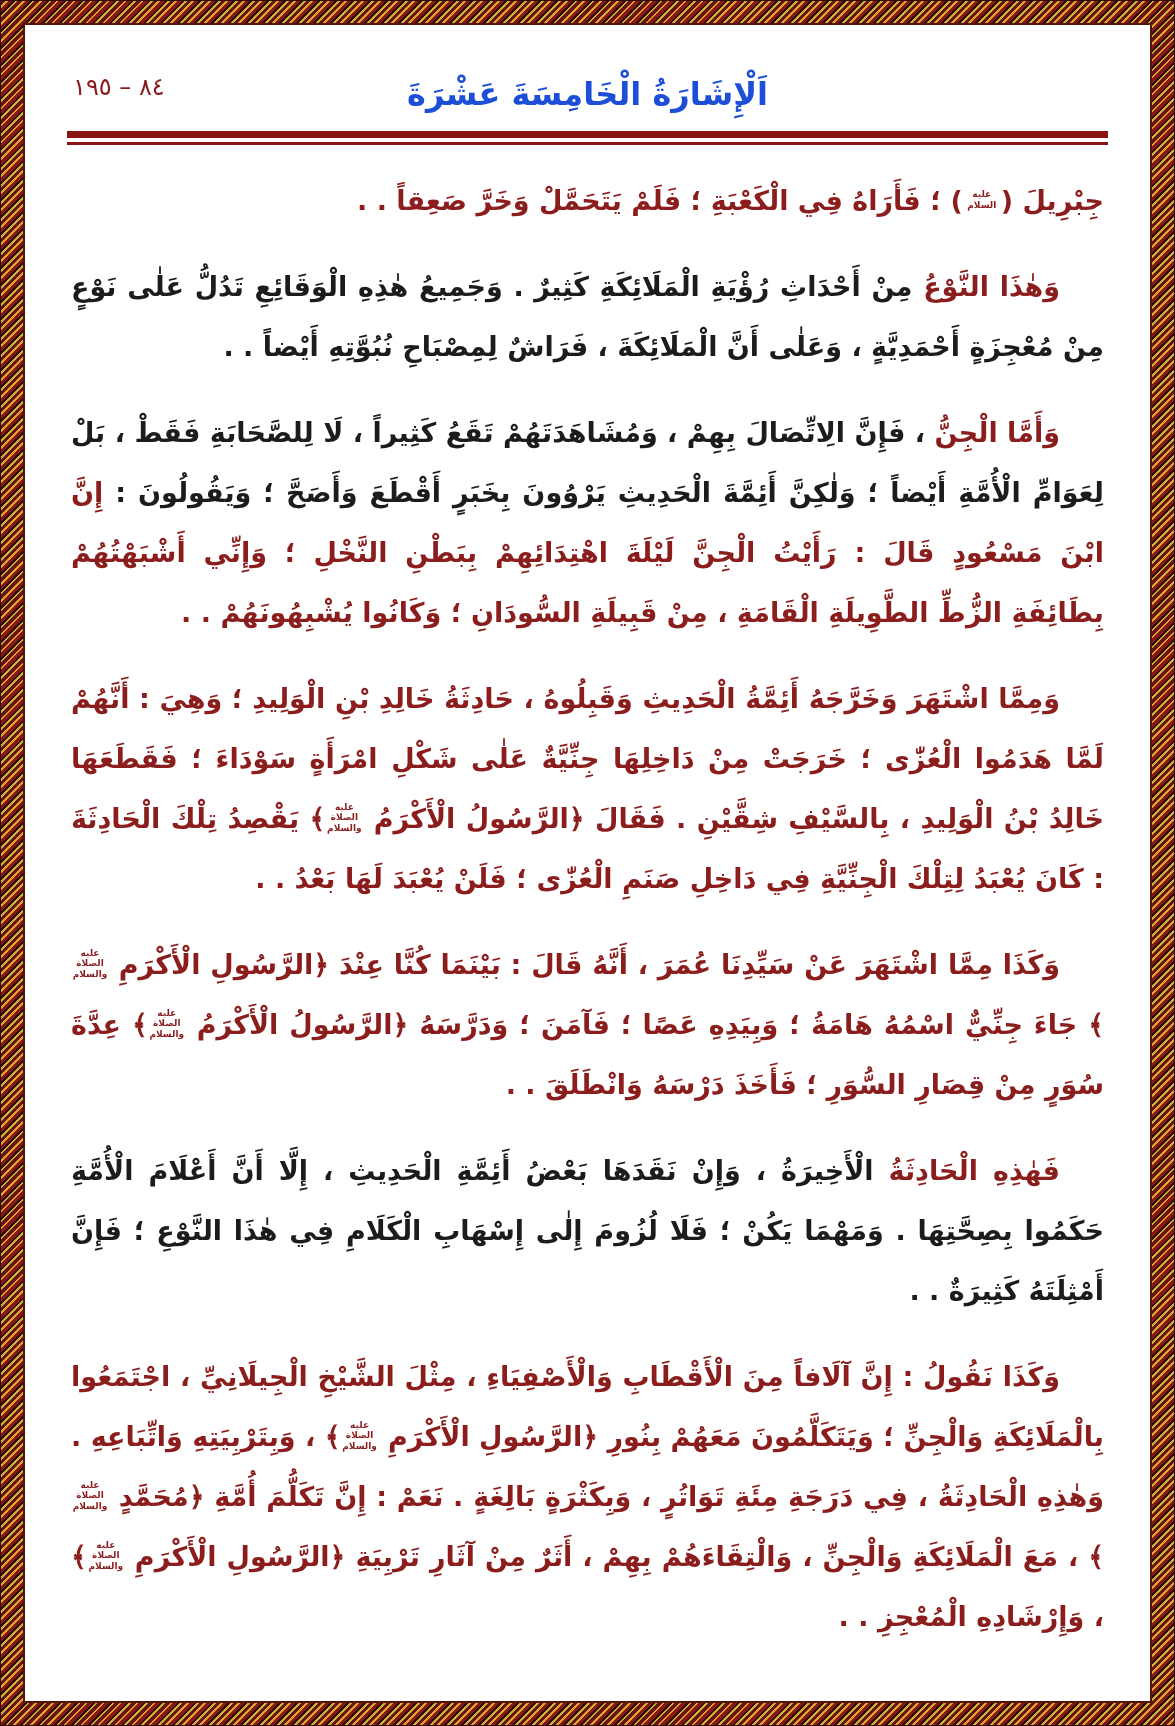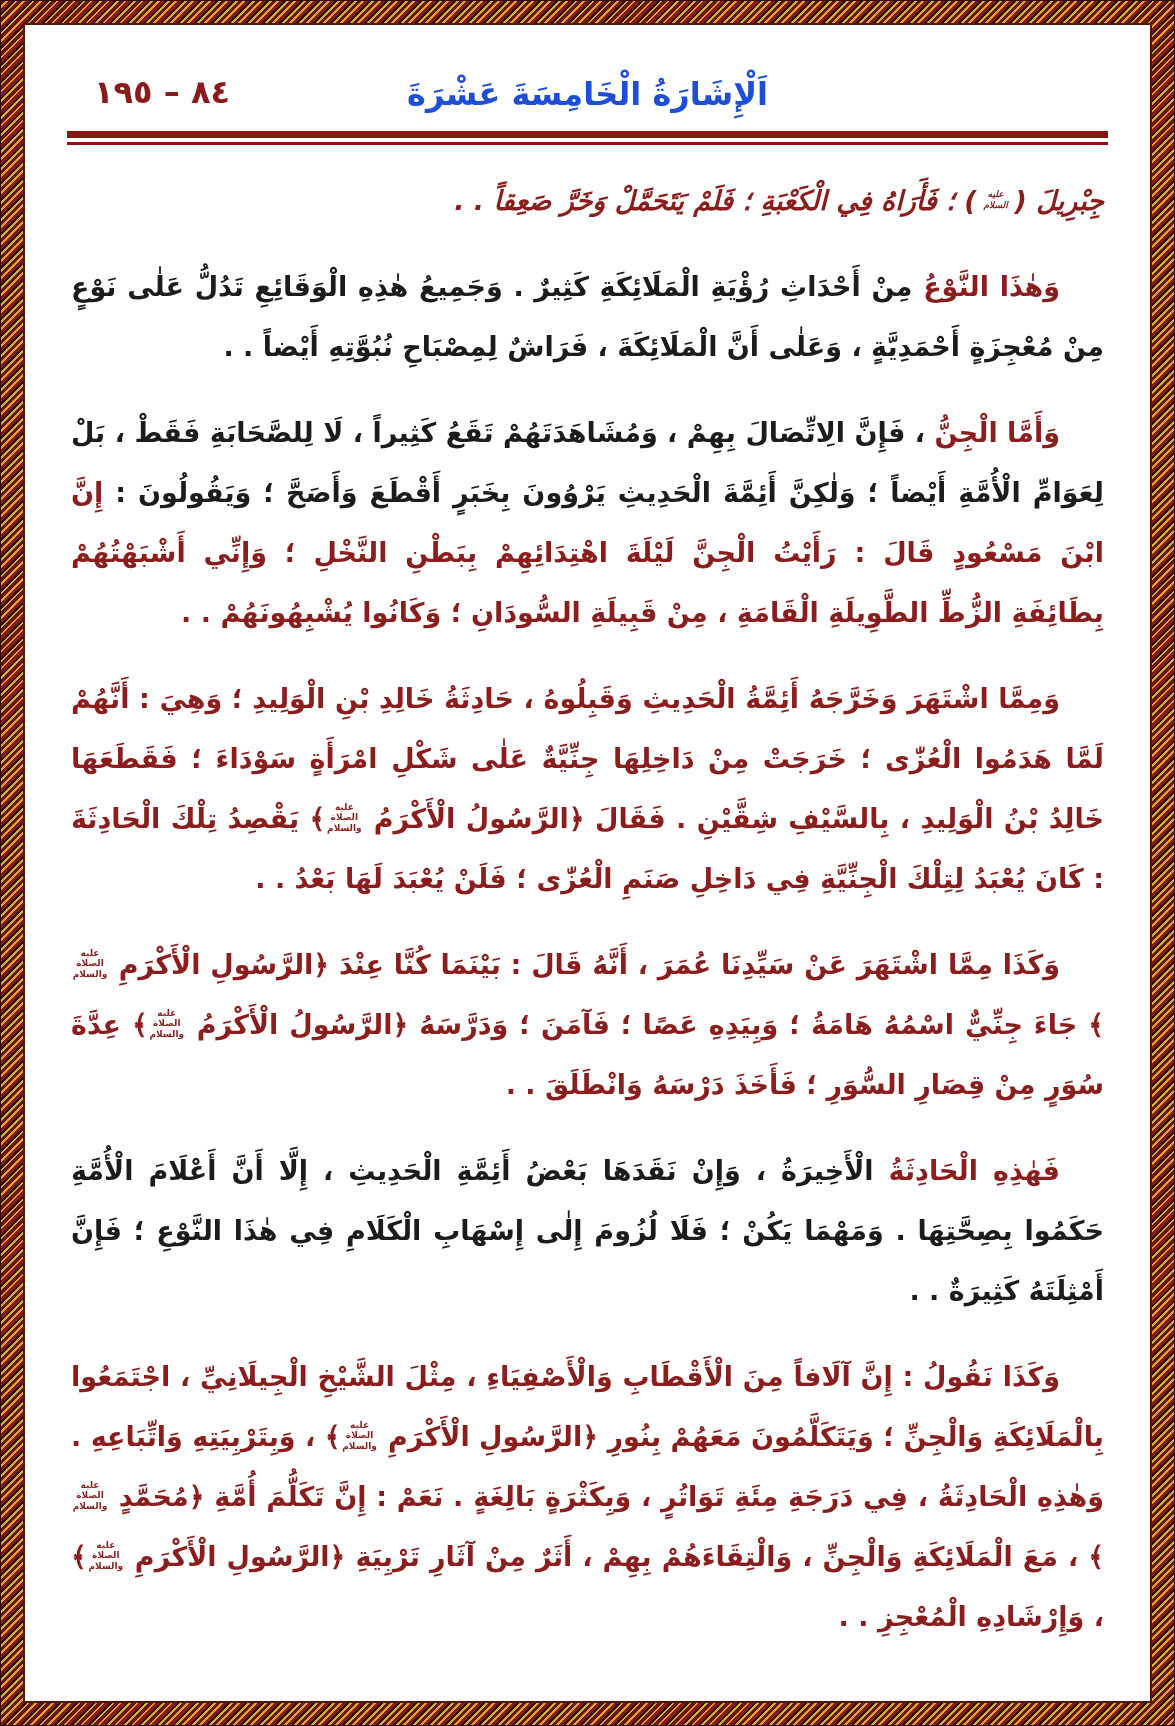--- a/index.html
+++ b/index.html
@@ -22,40 +22,40 @@
     box-sizing:border-box;
     width:100%;height:100%;
     background:#ffffff;
     border:2px solid #531409;
     padding:28px 40px 20px 40px;
     overflow:hidden;
   }
   .header{position:relative;height:58px;margin-top:12px;}
   .page-number{
     position:absolute;right:auto;left:8px;top:8px;
-    color:#8b1a1a;font-weight:700;font-size:32px;direction:rtl;margin-left:21px;
+    color:#8b1a1a;font-weight:400;font-size:24px;direction:rtl;
   }
   .page-title{
     text-align:center;color:#1d4ed8;font-weight:700;font-size:32px;
     line-height:58px;
   }
   .rules{margin:8px 2px 0 2px;}
   .rule-thick{height:7px;background:#8b1414;}
   .rule-thin{height:3px;background:#8b1414;margin-top:4px;}
   .body-text{margin-top:26px;padding:0 6px;}
   .para{
     direction:rtl;
     text-align:justify;
     font-size:27px;
     font-weight:700;
     line-height:60px;
     margin:0 0 26px 0;
     text-indent:44px;
   }
-  .para.no-indent{text-indent:0;font-style:italic;}
+  .para.no-indent{text-indent:0;}
   .red{color:#8b1d1d;}
   .ink{color:#1c1c1c;margin-top:21px;}
   .seal{
     display:inline-block;
     width:38px;
     font-size:9px;
     font-weight:700;
     line-height:1.12;
     text-align:center;
     vertical-align:middle;

